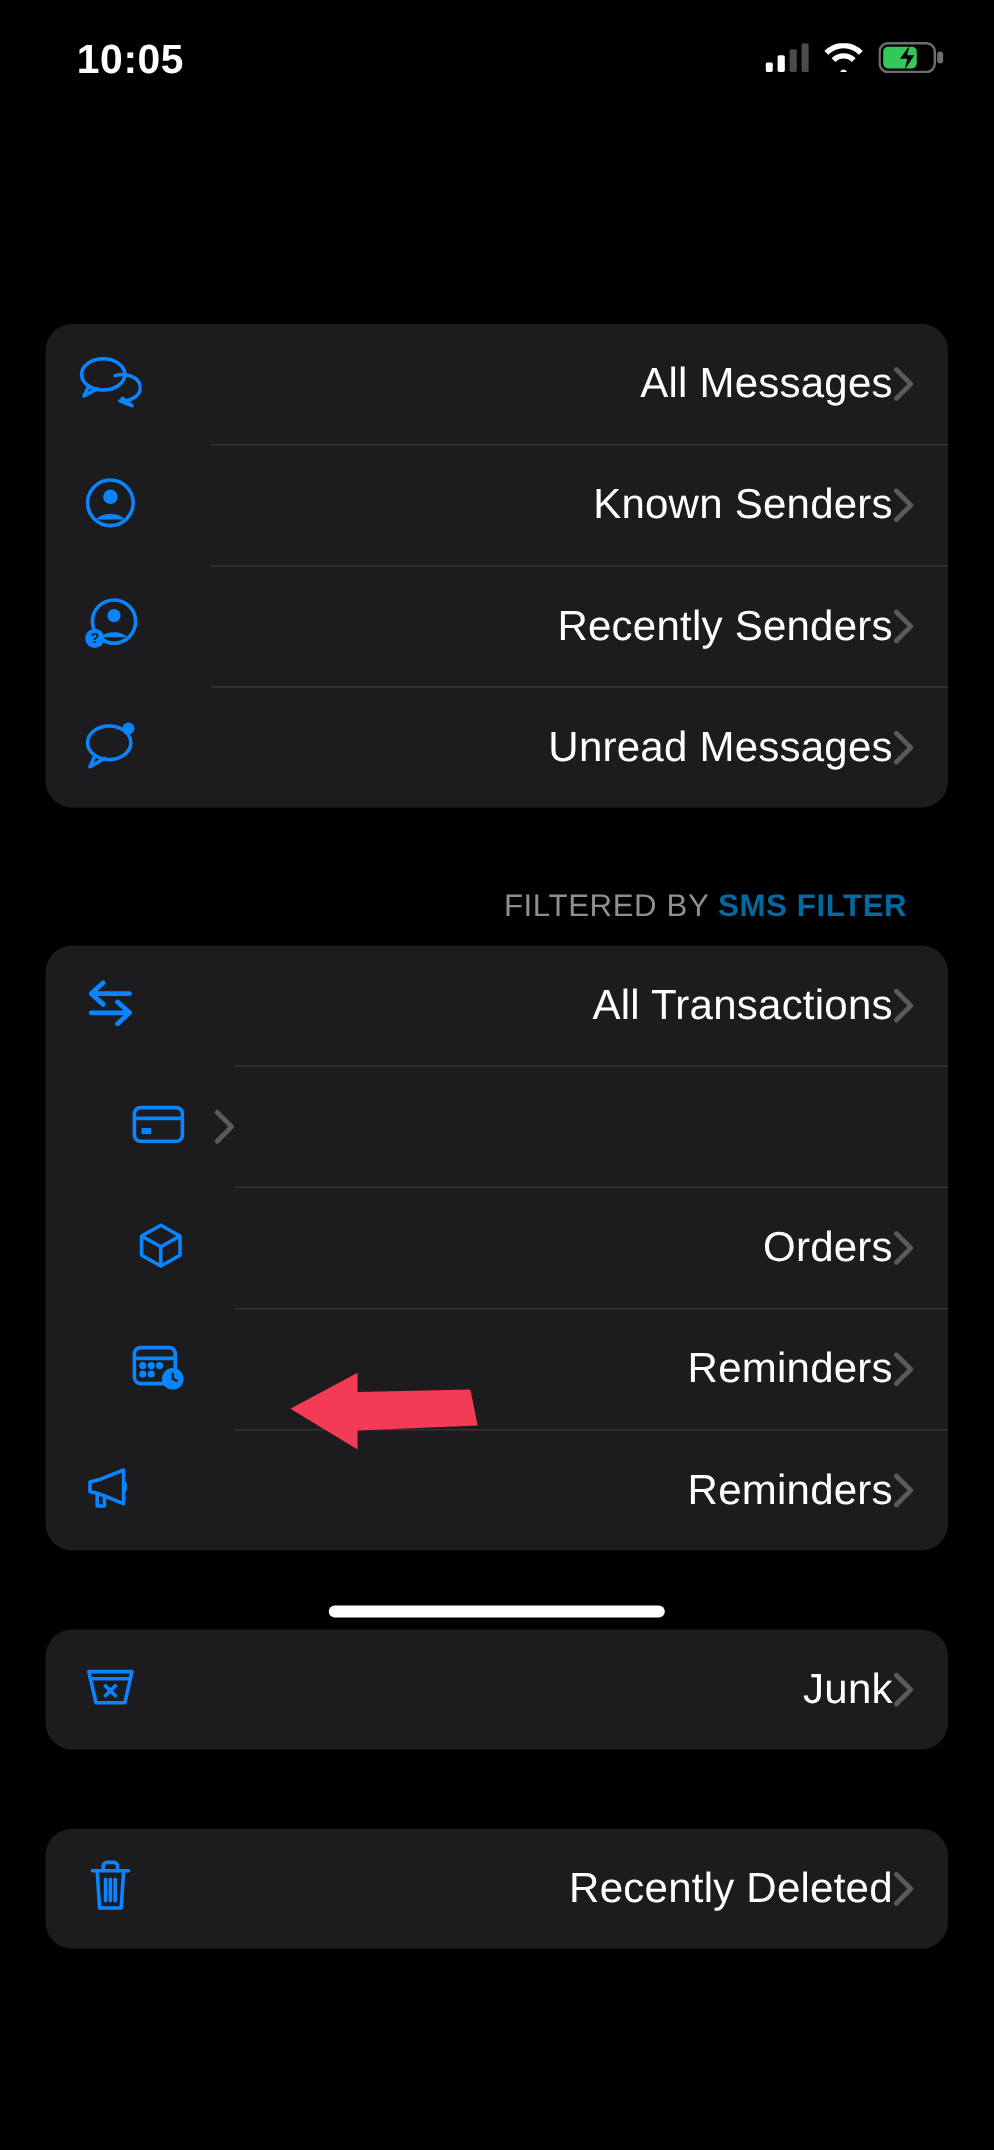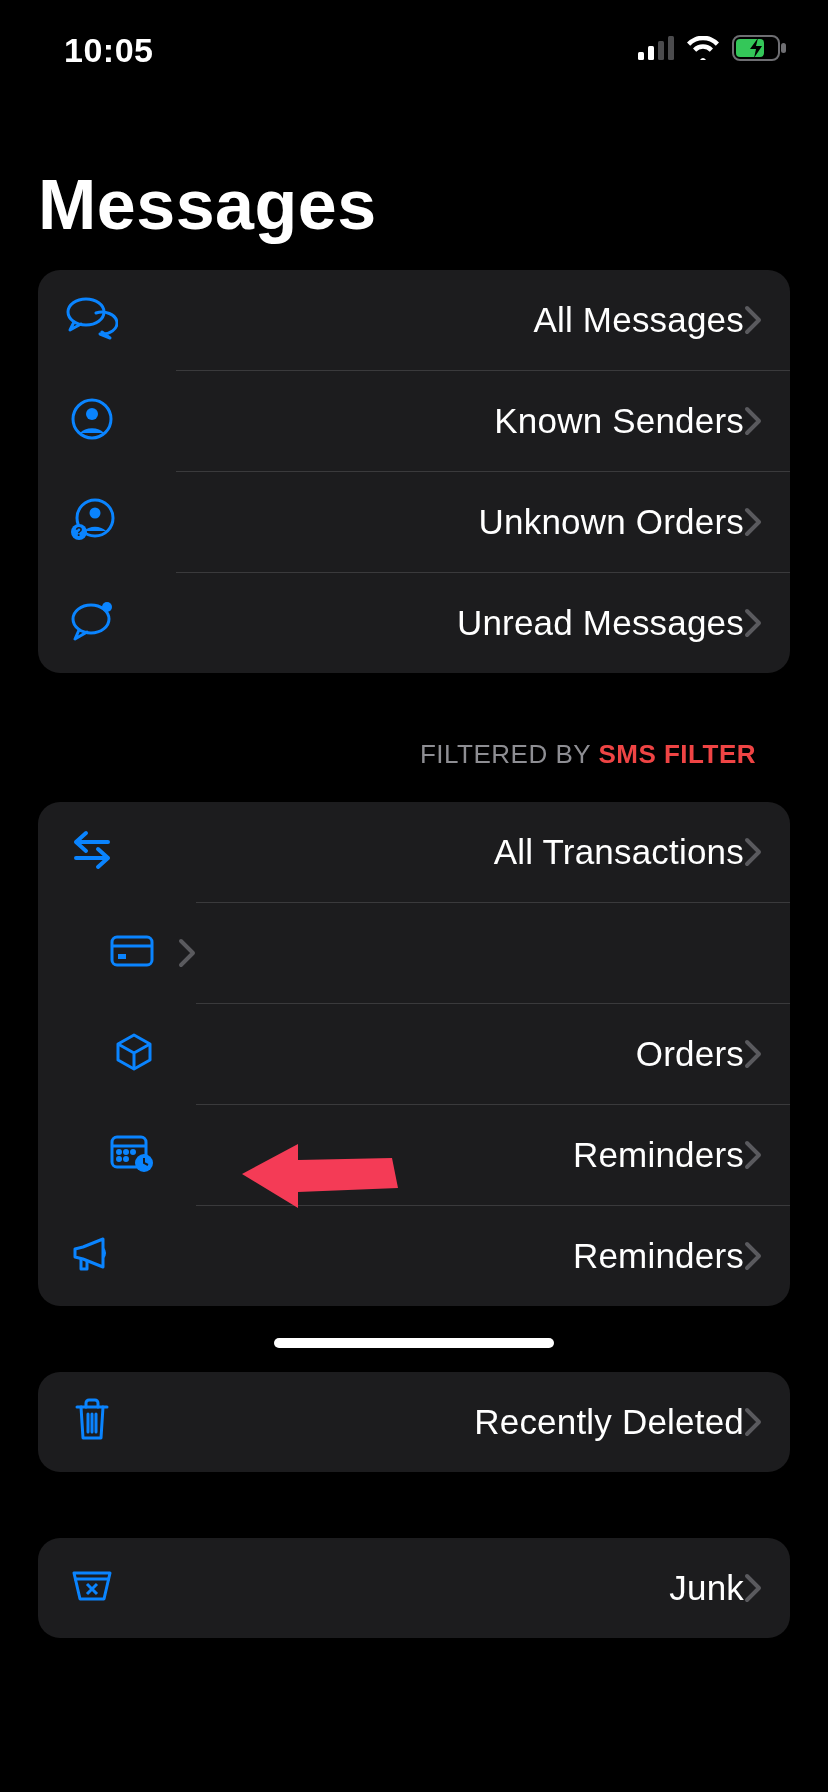--- a/index.html
+++ b/index.html
@@ -12,21 +12,21 @@
   .status-right { display: flex; align-items: center; gap: 12px; }
 
   
   .page-title { position: absolute; top: 165px; left: 38px; font-size: 70px; font-weight: 700; letter-spacing: 0.5px; }
 
   
   .content { position: absolute; top: 270px; left: 38px; right: 38px; text-align: right; }
   .group { background: #1c1c1e; border-radius: 22px; overflow: hidden; }
   .group + .group { margin-top: 66px; }
   .section-header { font-size: 26px; color: #8e8e93; letter-spacing: 0.5px; padding: 0 34px 18px 34px; margin-top: 66px; }
-  .section-header b { font-weight: 700; color: #ef4444; }
+  .section-header b { font-weight: 700; color: #0369a1; }
 
   .row { display: flex; align-items: center; height: 100px; padding: 0 28px 0 0; }
   .row .icon-slot { width: 108px; display: flex; align-items: center; justify-content: center; }
   .row.indent .icon-slot { width: 140px; justify-content: flex-end; padding-right: 24px; }
   .row .label { flex: 1; font-size: 35px; font-weight: 400; letter-spacing: 0.2px; color: #fff; }
   .row .chev { color: #5a5a5e; display:flex; }
   .divider { height: 1px; background: #3a3a3c; margin-left: 138px; }
   .divider.indent { margin-left: 158px; }
 
   .icon-blue { color: #0a84ff; }
@@ -63,21 +63,20 @@
       <svg width="56" height="26" viewBox="0 0 56 26">
         <rect x="1" y="1" width="46" height="24" rx="7" fill="none" stroke="#6e6e72" stroke-width="2"></rect>
         <rect x="49" y="8" width="5" height="10" rx="2.5" fill="#6e6e72"></rect>
         <rect x="4" y="4" width="28" height="18" rx="4" fill="#34c759"></rect>
         <path d="M26 3 L18 14 L24 14 L22 23 L30 11 L24 11 Z" fill="#000"></path>
       </svg>
     </span>
   </div>
 </div>
 
-<div class="page-title">Messages</div>
 
 <div class="content">
 
   <div class="group">
     <div class="row">
       <div class="icon-slot">
             <span class="icon-blue">
         <svg width="52" height="44" viewBox="0 0 52 44" fill="none" stroke="currentColor" stroke-width="3" stroke-linecap="round" stroke-linejoin="round">
           <ellipse cx="20" cy="16" rx="18" ry="13"></ellipse>
           <path d="M8 26 L4 34 L15 28"></path>
@@ -116,21 +115,21 @@
             <span class="icon-blue">
         <svg width="46" height="44" viewBox="0 0 46 44" fill="none" stroke="currentColor" stroke-width="3">
           <circle cx="26" cy="20" r="18"></circle>
           <circle cx="26" cy="15" r="5.5" fill="currentColor" stroke="none"></circle>
           <path d="M15 33 a13 9 0 0 1 22 0" fill="currentColor" stroke="none"></path>
           <circle cx="10" cy="34" r="8" fill="currentColor" stroke="none"></circle>
           <text x="10" y="38" font-size="12" font-weight="700" text-anchor="middle" fill="#1c1c1e" stroke="none">?</text>
         </svg>
       </span>
           </div>
-      <div class="label">Unknown Orders</div>
+      <div class="label">Recently Senders</div>
       <div class="chev">
             <svg width="18" height="30" viewBox="0 0 18 30">
               <path d="M3 3 L15 15 L3 27" fill="none" stroke="currentColor" stroke-width="4" stroke-linecap="round" stroke-linejoin="round"></path>
             </svg>
           </div>
     </div>
     <div class="divider"></div>
     <div class="row">
       <div class="icon-slot">
             <span class="icon-blue">
@@ -147,21 +146,21 @@
               <path d="M3 3 L15 15 L3 27" fill="none" stroke="currentColor" stroke-width="4" stroke-linecap="round" stroke-linejoin="round"></path>
             </svg>
           </div>
     </div>
   </div>
 
   <div class="section-header">
     <span>FILTERED BY </span><b>SMS FILTER</b>
   </div>
 
-  <div class="group" style="margin-top:14px">
+  <div class="group" style="margin-top:0">
     <div class="row">
       <div class="icon-slot">
             <span class="icon-blue">
         <svg width="44" height="40" viewBox="0 0 44 40" fill="none" stroke="currentColor" stroke-width="4" stroke-linecap="round" stroke-linejoin="round">
           <path d="M38 12 L6 12 M6 12 L16 3 M6 12 L16 21"></path>
           <path d="M6 28 L38 28 M38 28 L28 19 M38 28 L28 37"></path>
         </svg>
       </span>
           </div>
       <div class="label">All Transactions</div>
@@ -246,59 +245,59 @@
               <path d="M3 3 L15 15 L3 27" fill="none" stroke="currentColor" stroke-width="4" stroke-linecap="round" stroke-linejoin="round"></path>
             </svg>
           </div>
     </div>
   </div>
 
   <div class="group">
     <div class="row">
       <div class="icon-slot">
             <span class="icon-blue">
+        <svg width="44" height="38" viewBox="0 0 44 38" fill="none" stroke="currentColor" stroke-width="3" stroke-linejoin="round">
+          <path d="M4 6 L40 6 L34 32 L10 32 Z"></path>
+          <line x1="4" y1="12" x2="40" y2="12"></line>
+          <path d="M17 17 L27 27 M27 17 L17 27"></path>
+        </svg>
+      </span>
+          </div>
+      <div class="label">Junk</div>
+      <div class="chev">
+            <svg width="18" height="30" viewBox="0 0 18 30">
+              <path d="M3 3 L15 15 L3 27" fill="none" stroke="currentColor" stroke-width="4" stroke-linecap="round" stroke-linejoin="round"></path>
+            </svg>
+          </div>
+    </div>
+  </div>
+
+  <div class="group">
+    <div class="row">
+      <div class="icon-slot">
+            <span class="icon-blue">
         <svg width="38" height="44" viewBox="0 0 38 44" fill="none" stroke="currentColor" stroke-width="3" stroke-linejoin="round" stroke-linecap="round">
           <path d="M4 9 L34 9"></path>
           <path d="M13 9 L13 5 a3 3 0 0 1 3 -3 h6 a3 3 0 0 1 3 3 L25 9"></path>
           <path d="M8 9 L10 40 L28 40 L30 9"></path>
           <line x1="15" y1="16" x2="15" y2="34"></line>
           <line x1="19" y1="16" x2="19" y2="34"></line>
           <line x1="23" y1="16" x2="23" y2="34"></line>
         </svg>
       </span>
           </div>
       <div class="label">Recently Deleted</div>
       <div class="chev">
             <svg width="18" height="30" viewBox="0 0 18 30">
               <path d="M3 3 L15 15 L3 27" fill="none" stroke="currentColor" stroke-width="4" stroke-linecap="round" stroke-linejoin="round"></path>
             </svg>
           </div>
     </div>
   </div>
 
-  <div class="group">
-    <div class="row">
-      <div class="icon-slot">
-            <span class="icon-blue">
-        <svg width="44" height="38" viewBox="0 0 44 38" fill="none" stroke="currentColor" stroke-width="3" stroke-linejoin="round">
-          <path d="M4 6 L40 6 L34 32 L10 32 Z"></path>
-          <line x1="4" y1="12" x2="40" y2="12"></line>
-          <path d="M17 17 L27 27 M27 17 L17 27"></path>
-        </svg>
-      </span>
-          </div>
-      <div class="label">Junk</div>
-      <div class="chev">
-            <svg width="18" height="30" viewBox="0 0 18 30">
-              <path d="M3 3 L15 15 L3 27" fill="none" stroke="currentColor" stroke-width="4" stroke-linecap="round" stroke-linejoin="round"></path>
-            </svg>
-          </div>
-    </div>
-  </div>
-
 </div>
 
 <div class="pointer-arrow">
   <svg width="160" height="90" viewBox="0 0 160 90">
     <polygon points="0,38 56,8 56,24 150,22 156,52 56,56 56,72" fill="#f43b56"></polygon>
   </svg>
 </div>
 
 <div class="home-indicator"></div>
 

